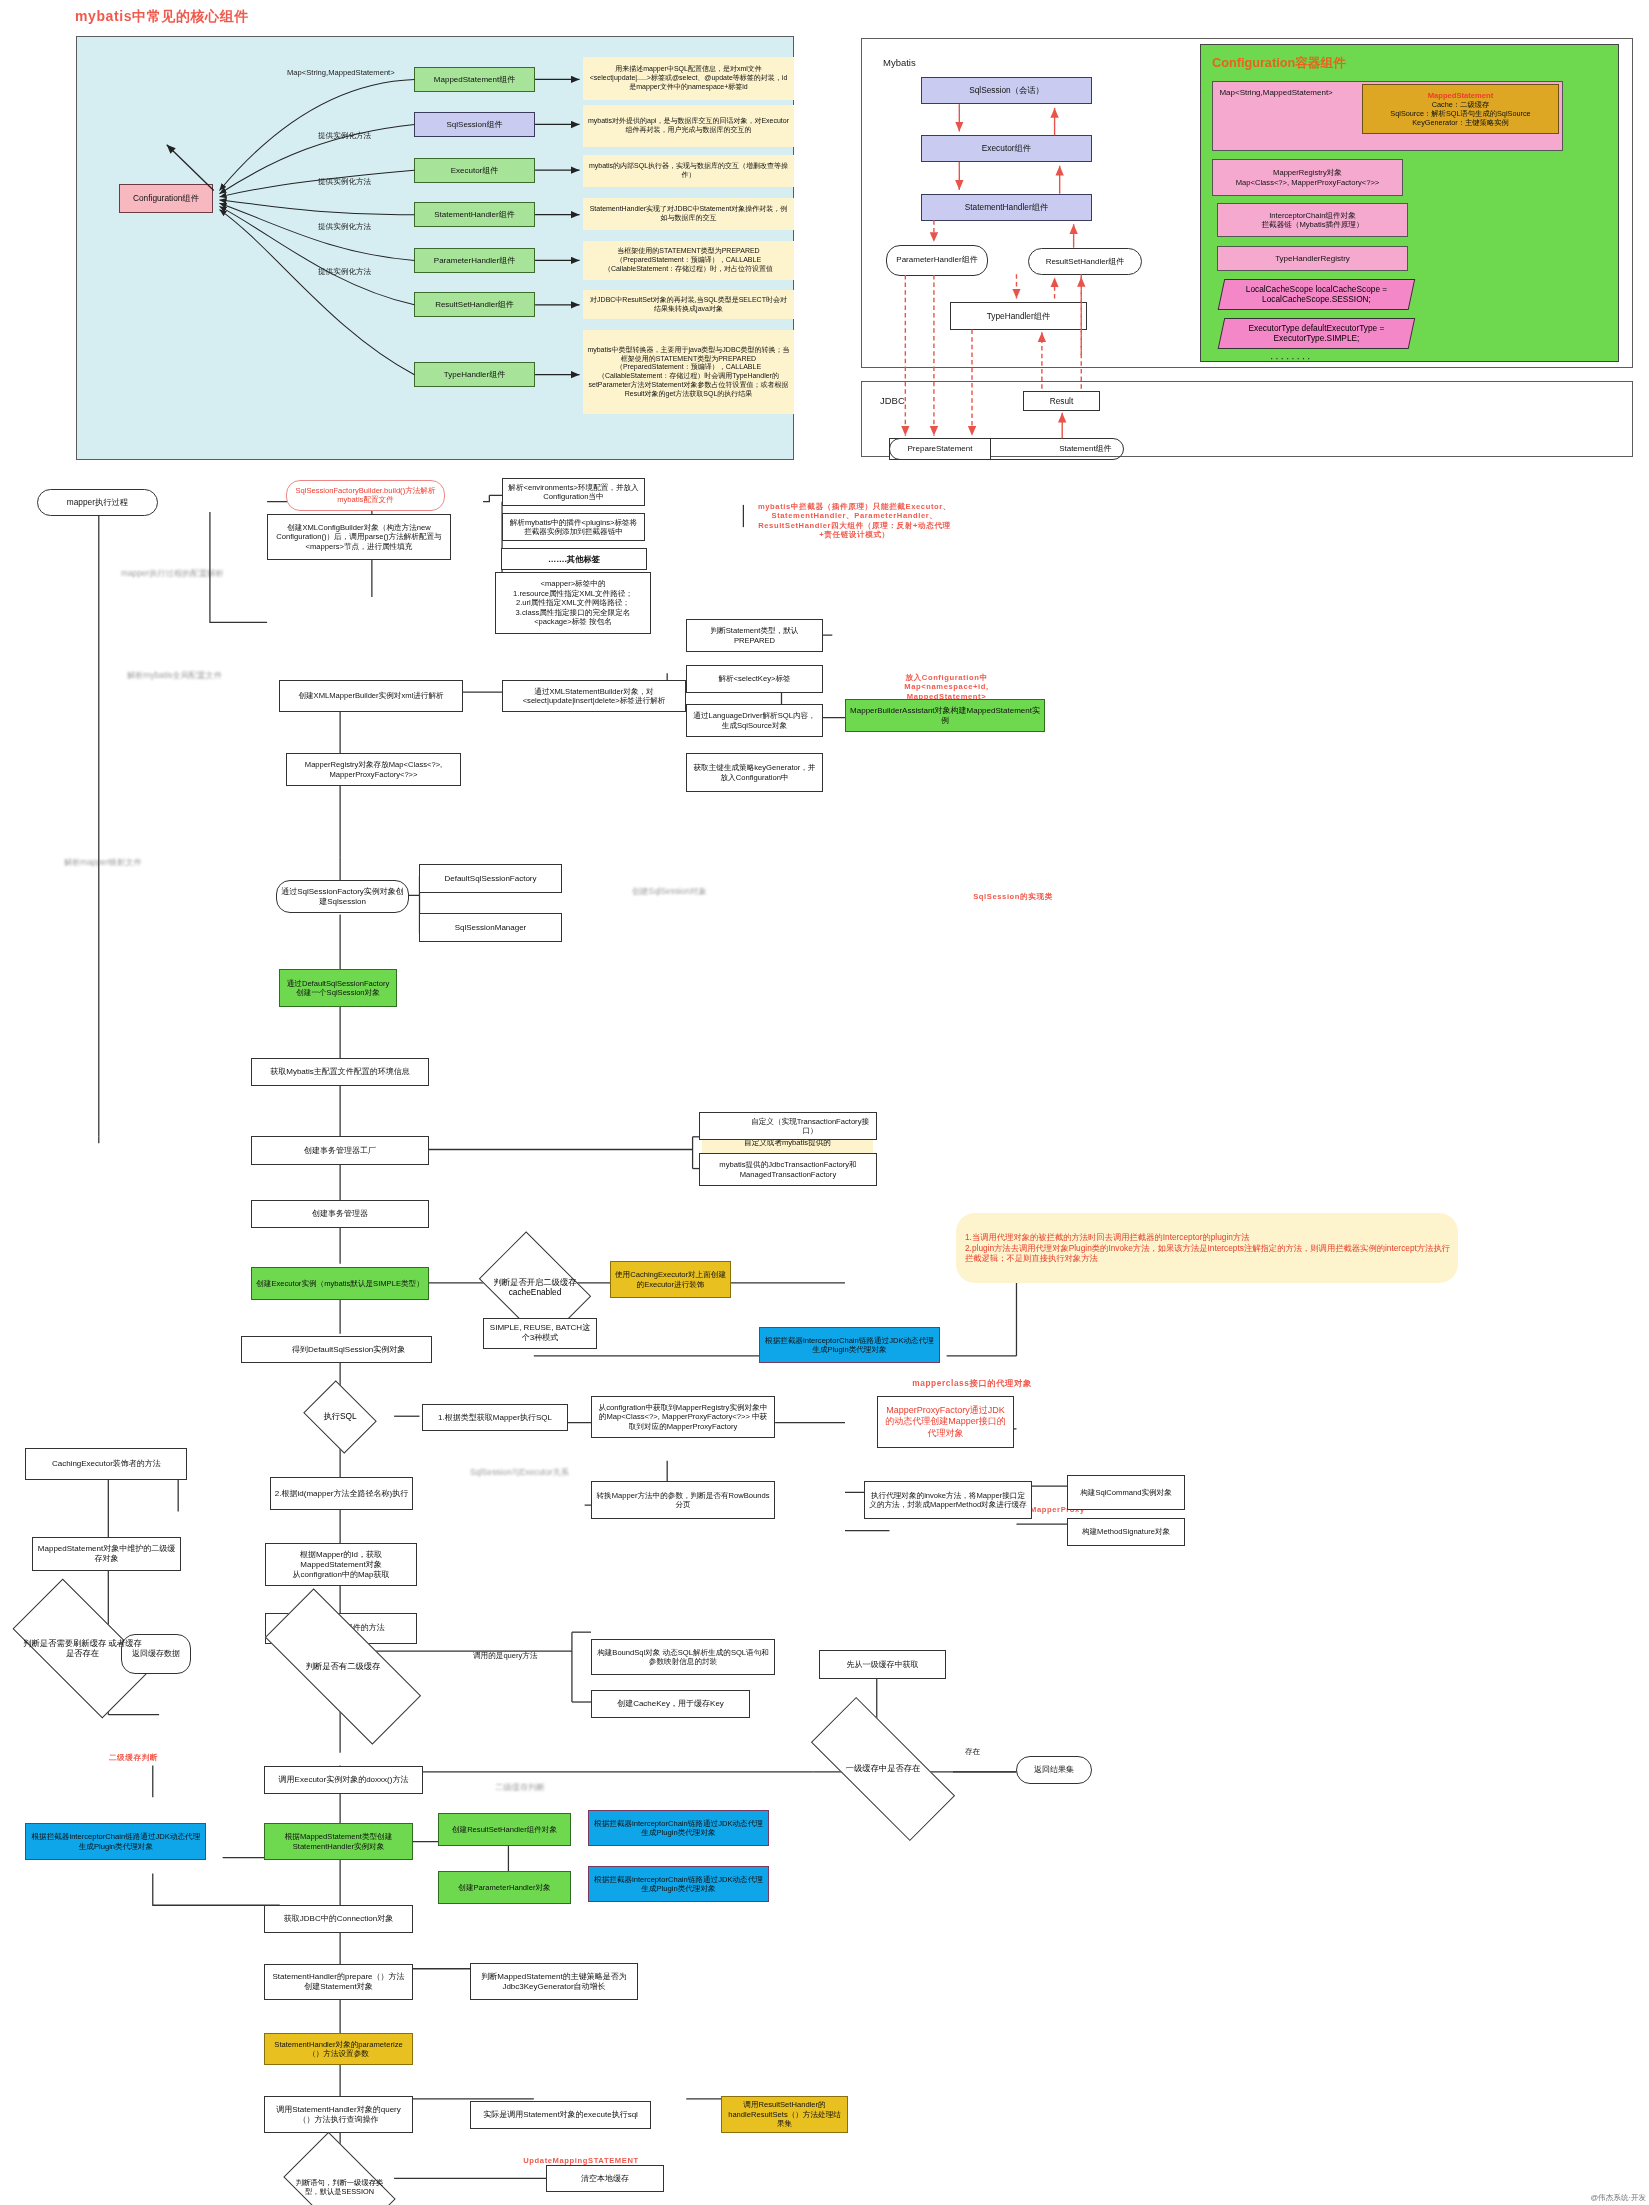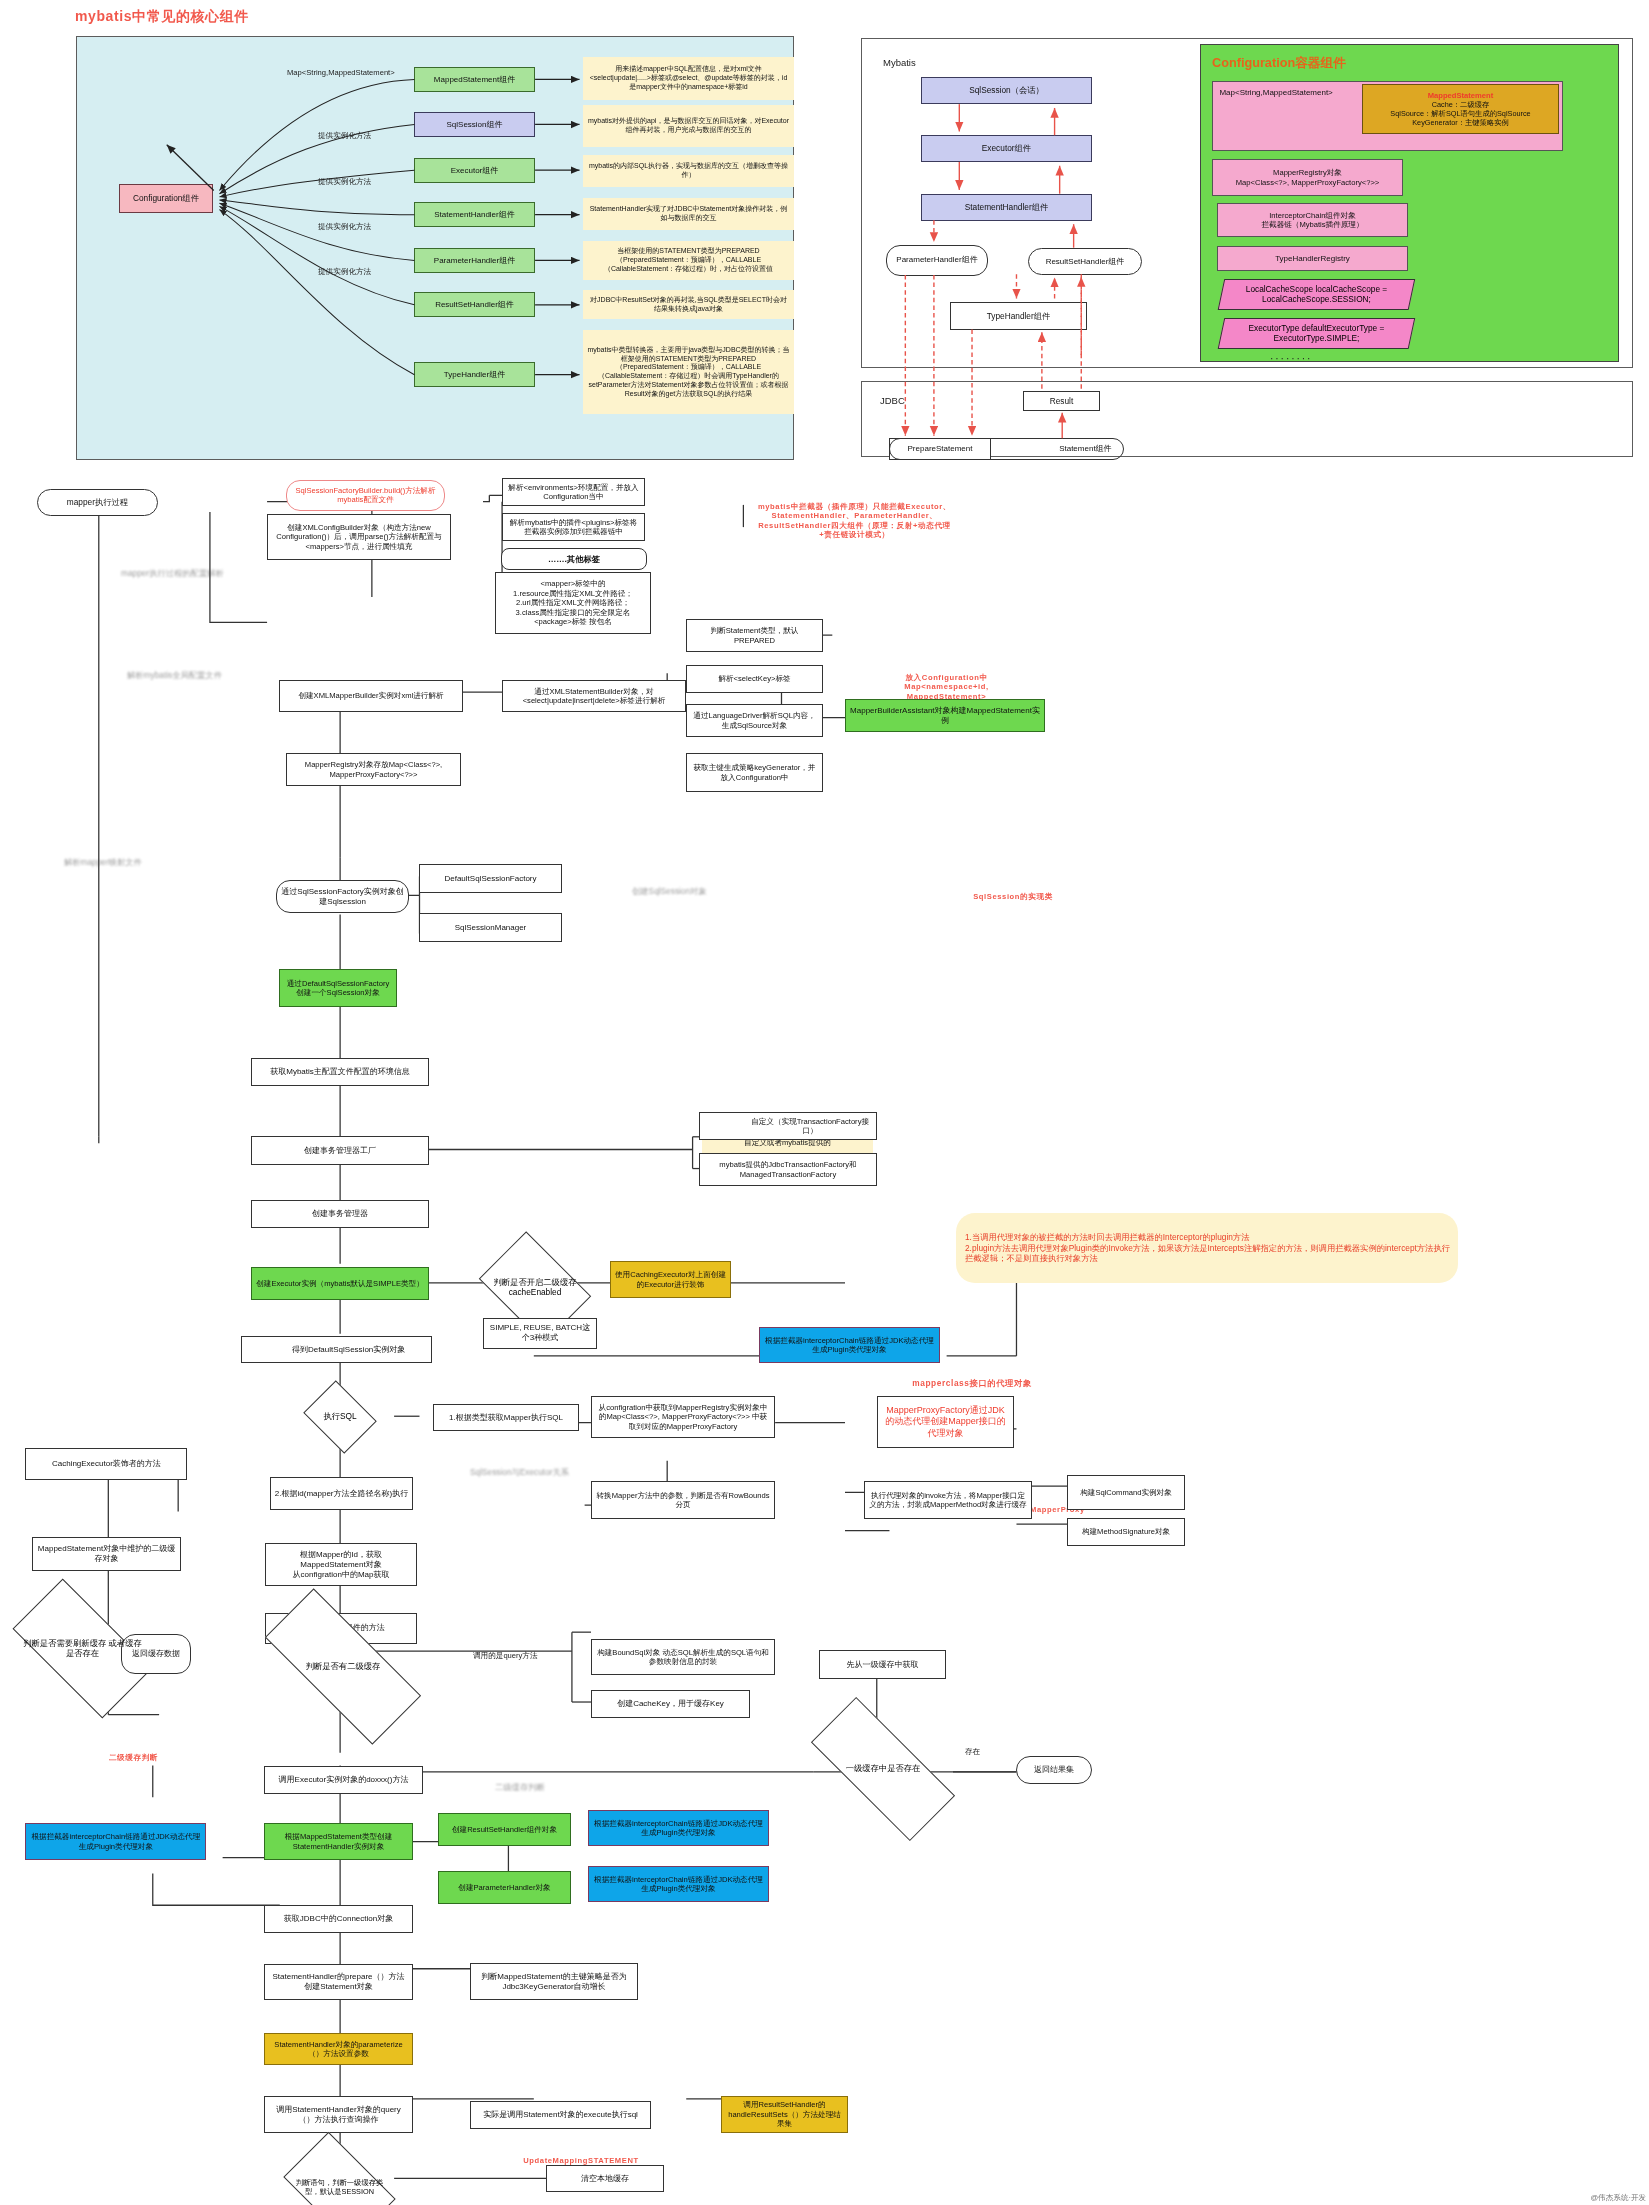--- a/index.html
+++ b/index.html
@@ -279,21 +279,21 @@
   <div class="banner" style="left:70px;top:1753px;width:127px;font-size:7.6px;text-align:center;">二级缓存判断</div>
 
   <div class="node rounded" style="left:37px;top:489px;width:121px;height:27px;font-size:8.3px;">mapper执行过程</div>
 
   <div class="node rounded" style="left:286px;top:480px;width:159px;height:30.5px;font-size:7.6px;color:#ef3c2d;border-color:#e88;">SqlSessionFactoryBuilder.build()方法解析mybatis配置文件</div>
 
   <div class="node" style="left:267px;top:514px;width:184px;height:46px;font-size:7.6px;">创建XMLConfigBuilder对象（构造方法new Configuration()）后，调用parse()方法解析配置与&lt;mappers&gt;节点，进行属性填充</div>
 
   <div class="node" style="left:502px;top:478px;width:143px;height:28px;font-size:7.6px;">解析&lt;environments&gt;环境配置，并放入Configuration当中</div>
   <div class="node" style="left:502px;top:513px;width:143px;height:28px;font-size:7.6px;">解析mybatis中的插件&lt;plugins&gt;标签将拦截器实例添加到拦截器链中</div>
-  <div class="node" style="left:501px;top:548px;width:146px;height:21.6px;font-size:8.3px;font-weight:bold;border-radius:8px;">…….其他标签</div>
+  <div class="node" style="left:501px;top:548px;width:146px;height:21.6px;font-size:8.3px;font-weight:bold;">…….其他标签</div>
   <div class="node" style="left:495px;top:572px;width:156px;height:62px;font-size:7.6px;white-space:pre-line;">&lt;mapper&gt;标签中的
 1.resource属性指定XML文件路径；
 2.url属性指定XML文件网络路径；
 3.class属性指定接口的完全限定名
 &lt;package&gt;标签 按包名</div>
 
   <div class="node" style="left:279px;top:680px;width:184px;height:32px;font-size:7.6px;">创建XMLMapperBuilder实例对xml进行解析</div>
   <div class="node" style="left:502px;top:680px;width:184px;height:32px;font-size:7.6px;">通过XMLStatementBuilder对象，对&lt;select|update|insert|delete&gt;标签进行解析</div>
 
   <div class="node" style="left:286px;top:753px;width:175px;height:33px;font-size:7.6px;">MapperRegistry对象存放Map&lt;Class&lt;?&gt;, MapperProxyFactory&lt;?&gt;&gt;</div>
@@ -336,21 +336,21 @@
   <div class="node note red" style="left:956px;top:1213px;width:502px;height:70px;font-size:8.3px;white-space:pre-line;justify-content:flex-start;padding-left:9px;">1.当调用代理对象的被拦截的方法时回去调用拦截器的Interceptor的plugin方法
 2.plugin方法去调用代理对象Plugin类的Invoke方法，如果该方法是Intercepts注解指定的方法，则调用拦截器实例的intercept方法执行拦截逻辑；不是则直接执行对象方法</div>
 
   <div class="node" style="left:241px;top:1336px;width:191px;height:27px;font-size:8px;padding-left:28px;">得到DefaultSqlSession实例对象</div>
 
   <div class="diamond" style="left:311px;top:1394px;width:58px;height:46px;">
     <div class="dshape"></div>
       <div class="dlabel">执行SQL</div>
   </div>
 
-  <div class="node" style="left:433px;top:1404px;width:146px;height:27px;font-size:8px;">1.根据类型获取Mapper执行SQL</div>
+  <div class="node" style="left:422px;top:1404px;width:146px;height:27px;font-size:8px;">1.根据类型获取Mapper执行SQL</div>
   <div class="node" style="left:591px;top:1396px;width:184px;height:42px;font-size:7.6px;">从configration中获取到MapperRegistry实例对象中的Map&lt;Class&lt;?&gt;, MapperProxyFactory&lt;?&gt;&gt; 中获取到对应的MapperProxyFactory</div>
   <div class="node" style="left:877px;top:1396px;width:137px;height:52px;font-size:9px;color:#ef3c2d;">MapperProxyFactory通过JDK的动态代理创建Mapper接口的代理对象</div>
 
   <div class="node" style="left:1067px;top:1475px;width:118px;height:35px;font-size:7.6px;">构建SqlCommand实例对象</div>
   <div class="node" style="left:1067px;top:1518px;width:118px;height:28px;font-size:7.6px;">构建MethodSignature对象</div>
   <div class="node" style="left:864px;top:1481px;width:168px;height:38px;font-size:7.6px;">执行代理对象的invoke方法，将Mapper接口定义的方法，封装成MapperMethod对象进行缓存</div>
   <div class="node" style="left:591px;top:1481px;width:184px;height:38px;font-size:7.6px;">转换Mapper方法中的参数，判断是否有RowBounds分页</div>
 
   <div class="node" style="left:270px;top:1477px;width:143px;height:33px;font-size:8px;">2.根据id(mapper方法全路径名称)执行</div>
 

